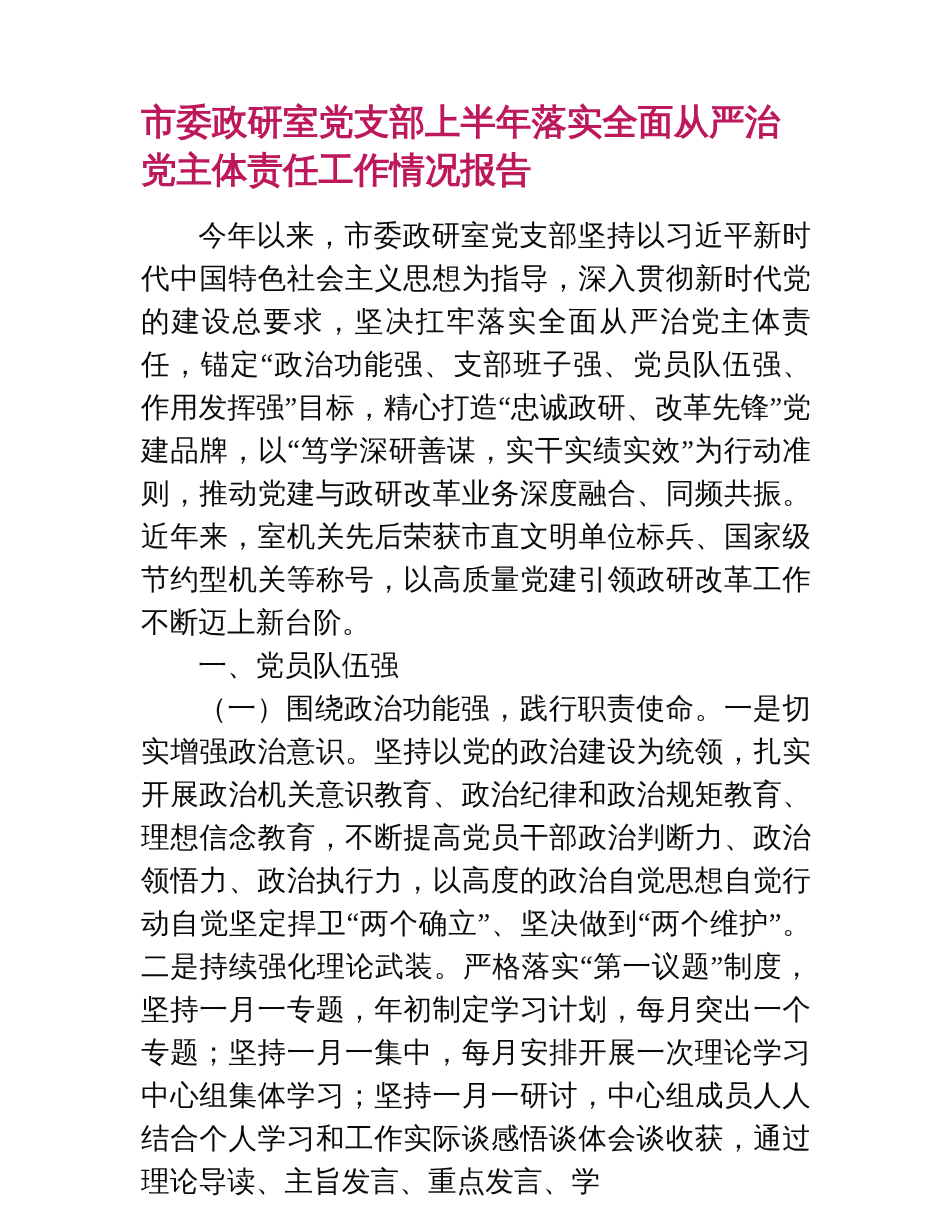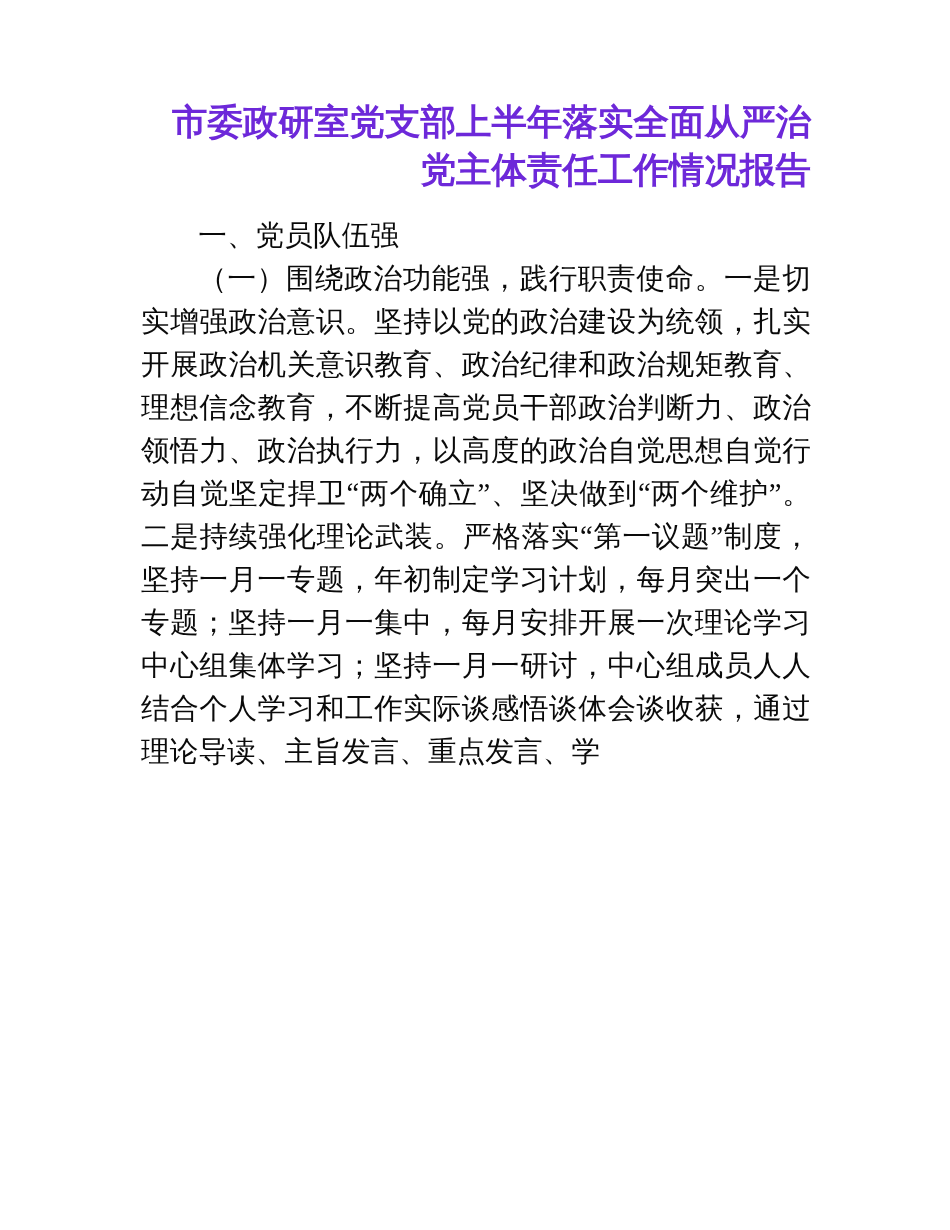--- a/index.html
+++ b/index.html
@@ -29,25 +29,25 @@
     left: 141px;
     top: 98px;
     width: 670px;
   }
 
   .doc-title {
     font-family: "Liberation Sans", "DejaVu Sans", sans-serif;
     font-weight: bold;
     font-size: 35.5px;
     line-height: 48px;
-    text-align: right;
+    text-align: left;
     letter-spacing: 0px;
     margin: 0 0 0 0;
     padding: 0;
-    color: #6d28d9;
+    color: #be185d;
     word-break: break-all;
   }
 
   .body-block {
     margin-top: 20px;
   }
 
   p.para {
     margin: 0;
     padding: 0;
@@ -77,20 +77,21 @@
 </head>
 <body>
 
 <div class="page">
   <div class="content">
 
     <h1 class="doc-title">市委政研室党支部上半年落实全面从严治党主体责任工作情况报告</h1>
 
     <div class="body-block">
 
+      <p class="para indent">今年以来，市委政研室党支部坚持以习近平新时代中国特色社会主义思想为指导，深入贯彻新时代党的建设总要求，坚决扛牢落实全面从严治党主体责任，锚定“政治功能强、支部班子强、党员队伍强、作用发挥强”目标，精心打造“忠诚政研、改革先锋”党建品牌，以“笃学深研善谋，实干实绩实效”为行动准则，推动党建与政研改革业务深度融合、同频共振。近年来，室机关先后荣获市直文明单位标兵、国家级节约型机关等称号，以高质量党建引领政研改革工作不断迈上新台阶。</p>
 
       <p class="para indent gap-before">一、党员队伍强</p>
 
       <p class="para indent gap-before">（一）围绕政治功能强，践行职责使命。一是切实增强政治意识。坚持以党的政治建设为统领，扎实开展政治机关意识教育、政治纪律和政治规矩教育、理想信念教育，不断提高党员干部政治判断力、政治领悟力、政治执行力，以高度的政治自觉思想自觉行动自觉坚定捍卫“两个确立”、坚决做到“两个维护”。二是持续强化理论武装。严格落实“第一议题”制度，坚持一月一专题，年初制定学习计划，每月突出一个专题；坚持一月一集中，每月安排开展一次理论学习中心组集体学习；坚持一月一研讨，中心组成员人人结合个人学习和工作实际谈感悟谈体会谈收获，通过理论导读、主旨发言、重点发言、学</p>
 
     </div>
   </div>
 </div>
 
 </body></html>

